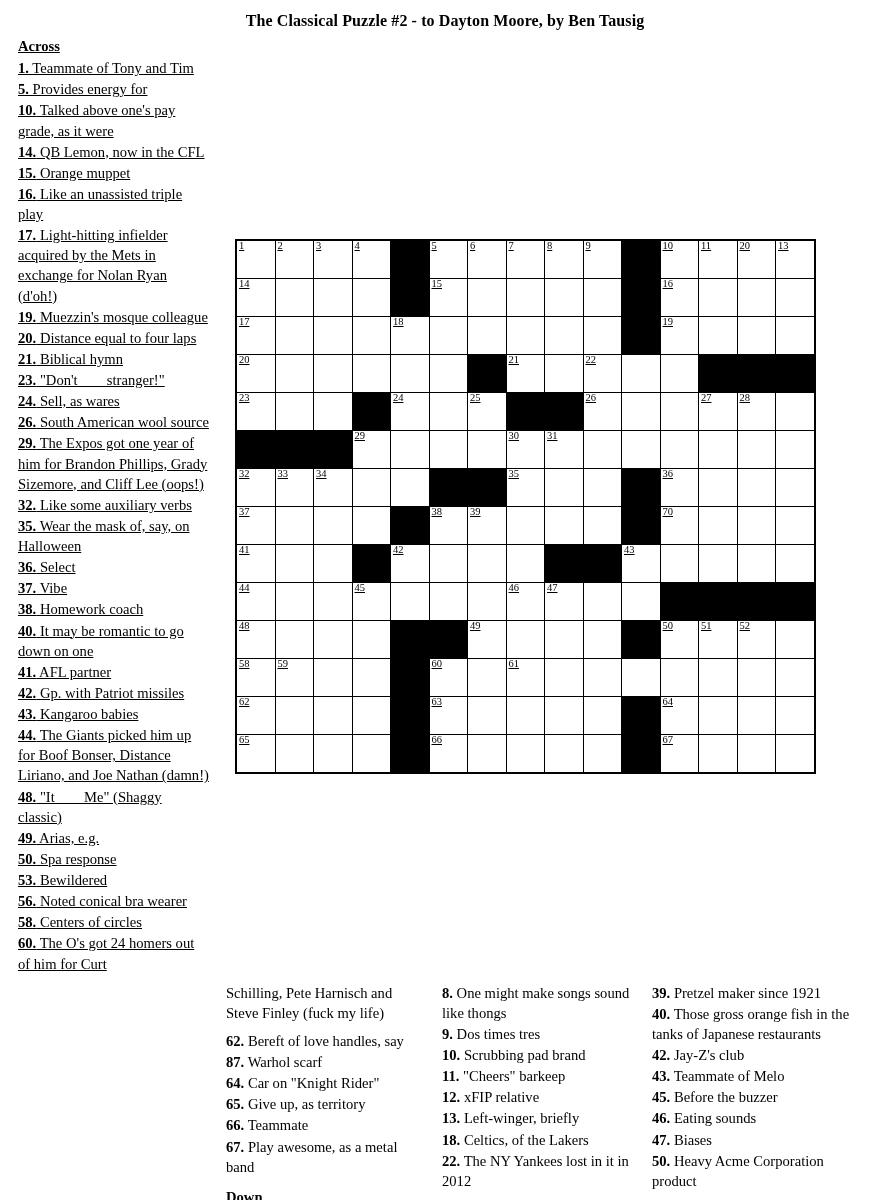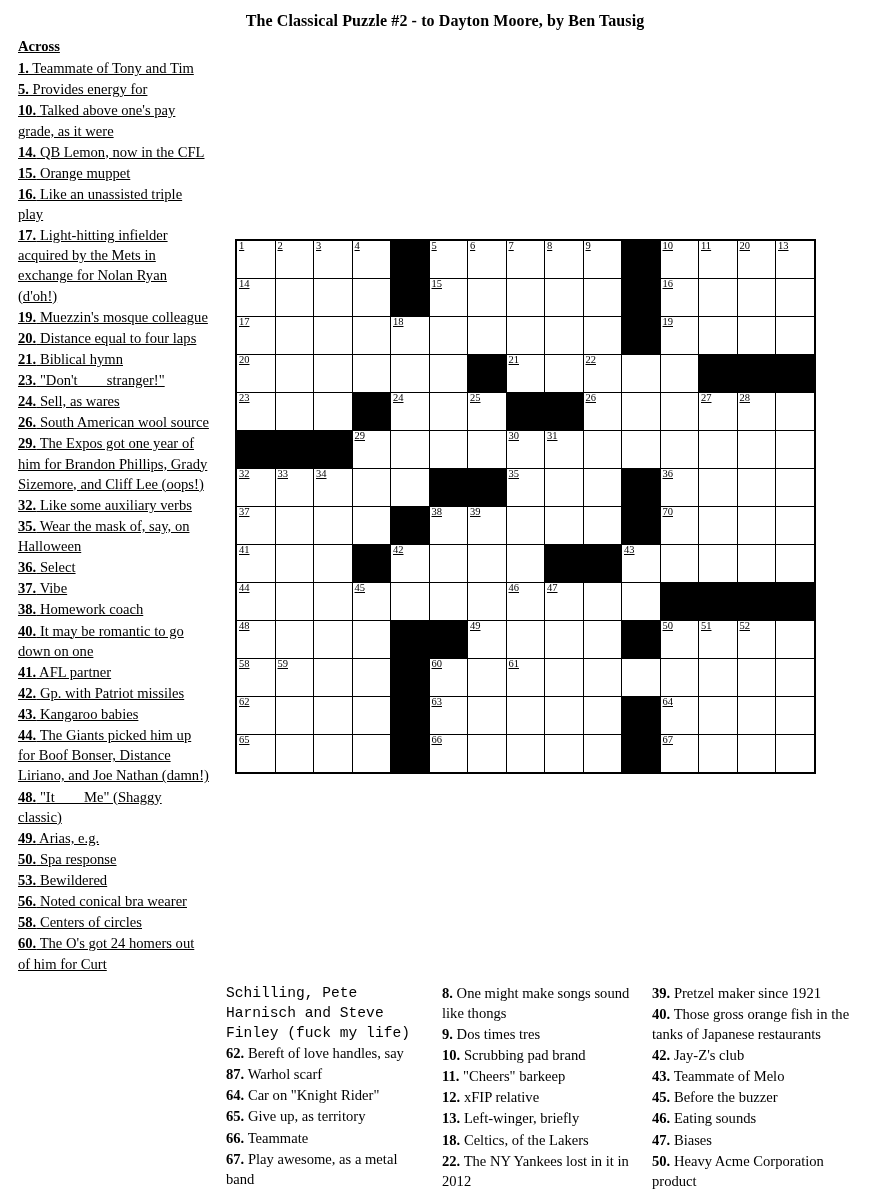--- a/index.html
+++ b/index.html
@@ -86,22 +86,21 @@
     line-height: 1.38;
   }
   #bottom .bcol {
     width: 216px;
     padding-right: 14px;
     box-sizing: border-box;
   }
   #bottom .bcol.c2 { width: 210px; }
   #bottom .bcol.c3 { width: 215px; }
   .cont {
-    margin-bottom: 0;
-    font-family: Liberation Mono, monospace;
+    margin-bottom: 8px;
   }
   .down-head {
     font-weight: bold;
     margin-top: 10px;
     margin-bottom: 2px;
   }
 </style>
 </head>
 <body>
 

